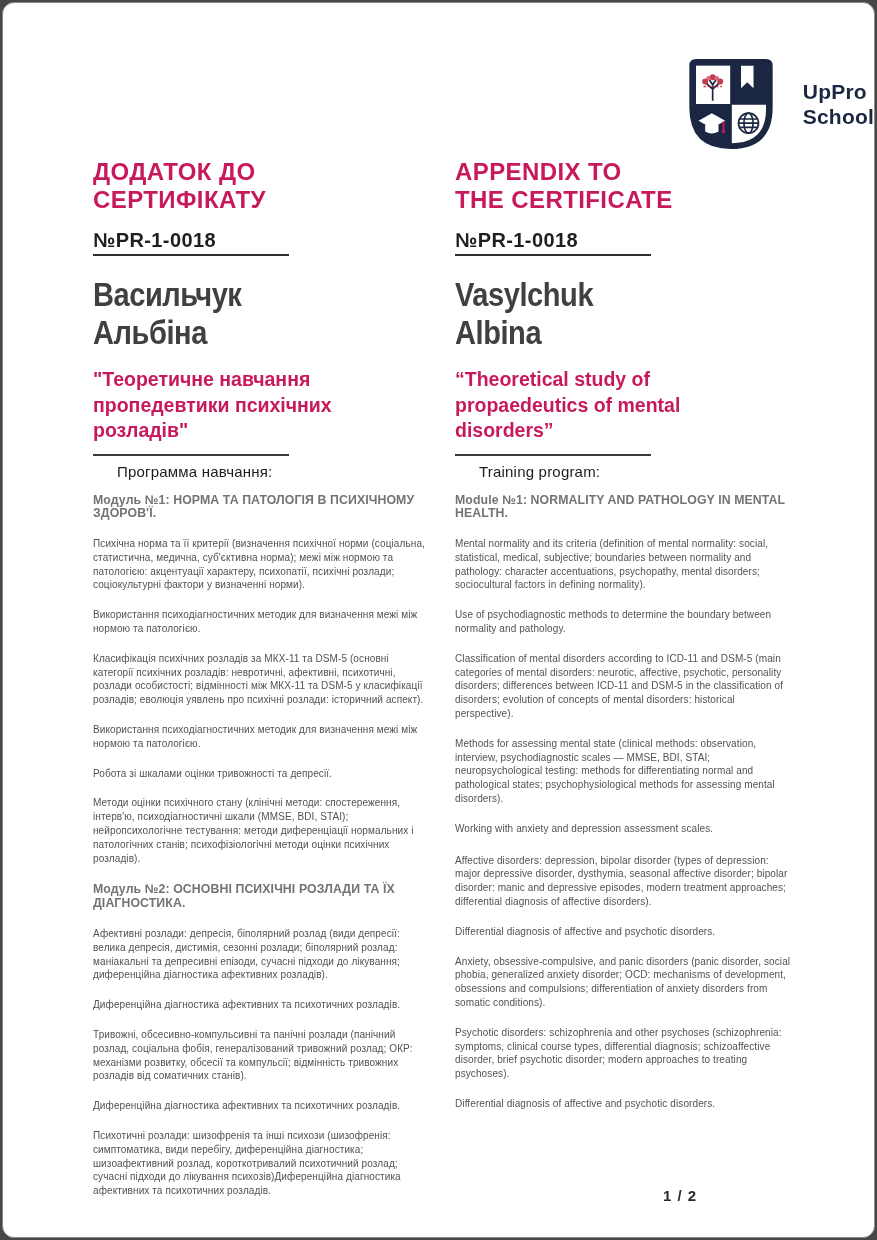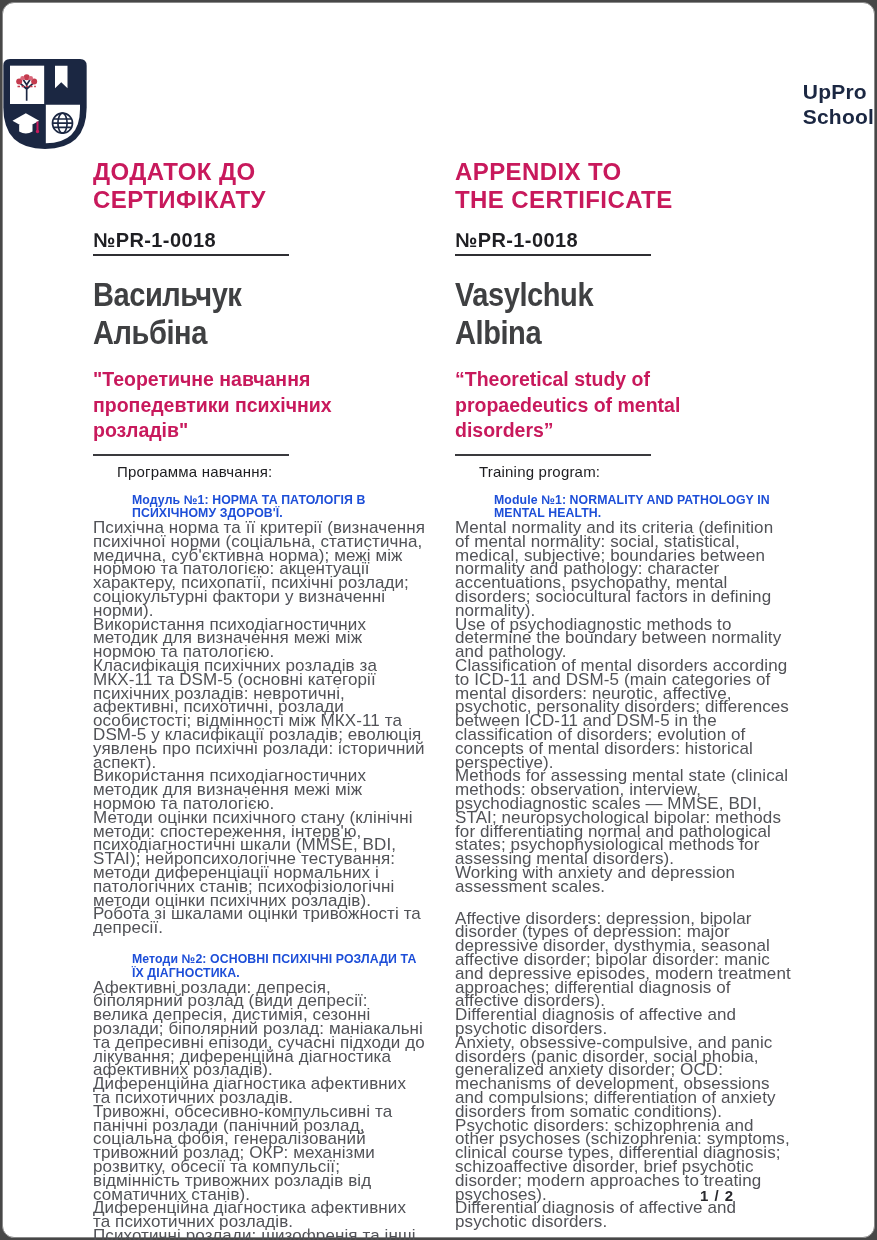--- a/index.html
+++ b/index.html
@@ -12,21 +12,21 @@
   }
   .page{
     position:absolute;inset:2px;
     background:#ffffff;
     border:1px solid #8a8a8a;
     border-radius:12px;
   }
   
   .logo-row{
     position:absolute;top:56px;left:0;width:100%;
-    display:flex;justify-content:space-between;align-items:center;gap:30px;
+    display:flex;justify-content:flex-end;align-items:center;gap:30px;
   }
   .brand-text{
     font-weight:800;font-size:21px;line-height:25px;
     color:#1b2742;white-space:pre-line;letter-spacing:.2px;
   }
   
   .col{position:absolute;top:155px;}
   .col-left{left:90px;width:332px;}
   .col-right{left:452px;width:337px;}
   .col-title{
@@ -51,28 +51,28 @@
   }
   .course-rule{margin-top:10px;width:196px;border-bottom:2px solid #3a3a3e;}
   .program-label{
     margin-top:7px;padding-left:24px;
     font-weight:400;font-size:15px;color:#1d1d20;letter-spacing:.2px;
   }
   .modules{margin-top:14px;}
   .module + .module{margin-top:18px;}
   .module-heading{
     font-weight:700;font-size:12.3px;line-height:13.8px;
-    color:#1d4ed8;letter-spacing:.1px;margin-left:39px;
+    color:#737373;letter-spacing:.1px;
   }
   .module-paragraph{
-    font-size:17px;line-height:13.8px;color:#515257;letter-spacing:.1px;
+    font-size:10px;line-height:13.8px;color:#515257;letter-spacing:.1px;margin-top:16px;
   }
   
   .page-number{
-    position:absolute;top:1184px;left:697px;
+    position:absolute;top:1184px;left:660px;
     font-weight:700;font-size:15px;color:#2a2a2e;letter-spacing:1px;
   }
 </style>
 </head>
 <body>
 
 <div class="page">
 
   <div class="logo-row">
     <svg width="84" height="90" viewBox="0 0 100 108">
@@ -118,25 +118,25 @@
 розладів"</div>
     <div class="course-rule"></div>
     <div class="program-label">Программа навчання:</div>
     <div class="modules">
         <div class="module">
           <div class="module-heading">Модуль №1: НОРМА ТА ПАТОЛОГІЯ В ПСИХІЧНОМУ ЗДОРОВ'Ї.</div>
           <div class="module-paragraph">Психічна норма та її критерії (визначення психічної норми (соціальна, статистична, медична, суб'єктивна норма); межі між нормою та патологією: акцентуації характеру, психопатії, психічні розлади; соціокультурні фактори у визначенні норми).</div>
           <div class="module-paragraph">Використання психодіагностичних методик для визначення межі між нормою та патологією.</div>
           <div class="module-paragraph">Класифікація психічних розладів за МКХ-11 та DSM-5 (основні категорії психічних розладів: невротичні, афективні, психотичні, розлади особистості; відмінності між МКХ-11 та DSM-5 у класифікації розладів; еволюція уявлень про психічні розлади: історичний аспект).</div>
           <div class="module-paragraph">Використання психодіагностичних методик для визначення межі між нормою та патологією.</div>
+          <div class="module-paragraph">Робота зі шкалами оцінки тривожності та депресії.</div>
           <div class="module-paragraph">Методи оцінки психічного стану (клінічні методи: спостереження, інтерв'ю, психодіагностичні шкали (MMSE, BDI, STAI); нейропсихологічне тестування: методи диференціації нормальних і патологічних станів; психофізіологічні методи оцінки психічних розладів).</div>
-          <div class="module-paragraph">Робота зі шкалами оцінки тривожності та депресії.</div>
         </div>
         <div class="module">
-          <div class="module-heading">Методи №2: ОСНОВНІ ПСИХІЧНІ РОЗЛАДИ ТА ЇХ ДІАГНОСТИКА.</div>
+          <div class="module-heading">Модуль №2: ОСНОВНІ ПСИХІЧНІ РОЗЛАДИ ТА ЇХ ДІАГНОСТИКА.</div>
           <div class="module-paragraph">Афективні розлади: депресія, біполярний розлад (види депресії: велика депресія, дистимія, сезонні розлади; біполярний розлад: маніакальні та депресивні епізоди, сучасні підходи до лікування; диференційна діагностика афективних розладів).</div>
           <div class="module-paragraph">Диференційна діагностика афективних та психотичних розладів.</div>
           <div class="module-paragraph">Тривожні, обсесивно-компульсивні та панічні розлади (панічний розлад, соціальна фобія, генералізований тривожний розлад; ОКР: механізми розвитку, обсесії та компульсії; відмінність тривожних розладів від соматичних станів).</div>
           <div class="module-paragraph">Диференційна діагностика афективних та психотичних розладів.</div>
           <div class="module-paragraph">Психотичні розлади: шизофренія та інші психози (шизофренія: симптоматика, види перебігу, диференційна діагностика; шизоафективний розлад, короткотривалий психотичний розлад; сучасні підходи до лікування психозів)Диференційна діагностика афективних та психотичних розладів.</div>
         </div>
       </div>
   </div>
 
   <div class="col col-right">
@@ -149,21 +149,21 @@
 propaedeutics  of mental
 disorders”</div>
     <div class="course-rule"></div>
     <div class="program-label">Training program:</div>
     <div class="modules">
         <div class="module">
           <div class="module-heading">Module №1: NORMALITY AND PATHOLOGY IN MENTAL HEALTH.</div>
           <div class="module-paragraph">Mental normality and its criteria (definition of mental normality: social, statistical, medical, subjective; boundaries between normality and pathology: character accentuations, psychopathy, mental disorders; sociocultural factors in defining normality).</div>
           <div class="module-paragraph">Use of psychodiagnostic methods to determine the boundary between normality and pathology.</div>
           <div class="module-paragraph">Classification of mental disorders according to ICD-11 and DSM-5 (main categories of mental disorders: neurotic, affective, psychotic, personality disorders; differences between ICD-11 and DSM-5 in the classification of disorders; evolution of concepts of mental disorders: historical perspective).</div>
-          <div class="module-paragraph">Methods for assessing mental state (clinical methods: observation, interview, psychodiagnostic scales — MMSE, BDI, STAI; neuropsychological bipolar: methods for differentiating normal and pathological states; psychophysiological methods for assessing mental disorders).</div>
+          <div class="module-paragraph">Methods for assessing mental state (clinical methods: observation, interview, psychodiagnostic scales — MMSE, BDI, STAI; neuropsychological testing: methods for differentiating normal and pathological states; psychophysiological methods for assessing mental disorders).</div>
           <div class="module-paragraph">Working with anxiety and depression assessment scales.</div>
         </div>
         <div class="module">
           <div class="module-paragraph">Affective disorders: depression, bipolar disorder (types of depression: major depressive disorder, dysthymia, seasonal affective disorder; bipolar disorder: manic and depressive episodes, modern treatment approaches; differential diagnosis of affective disorders).</div>
           <div class="module-paragraph">Differential diagnosis of affective and psychotic disorders.</div>
           <div class="module-paragraph">Anxiety, obsessive-compulsive, and panic disorders (panic disorder, social phobia, generalized anxiety disorder; OCD: mechanisms of development, obsessions and compulsions; differentiation of anxiety disorders from somatic conditions).</div>
           <div class="module-paragraph">Psychotic disorders: schizophrenia and other psychoses (schizophrenia: symptoms, clinical course types, differential diagnosis; schizoaffective disorder, brief psychotic disorder; modern approaches to treating psychoses).</div>
           <div class="module-paragraph">Differential diagnosis of affective and psychotic disorders.</div>
         </div>
       </div>

